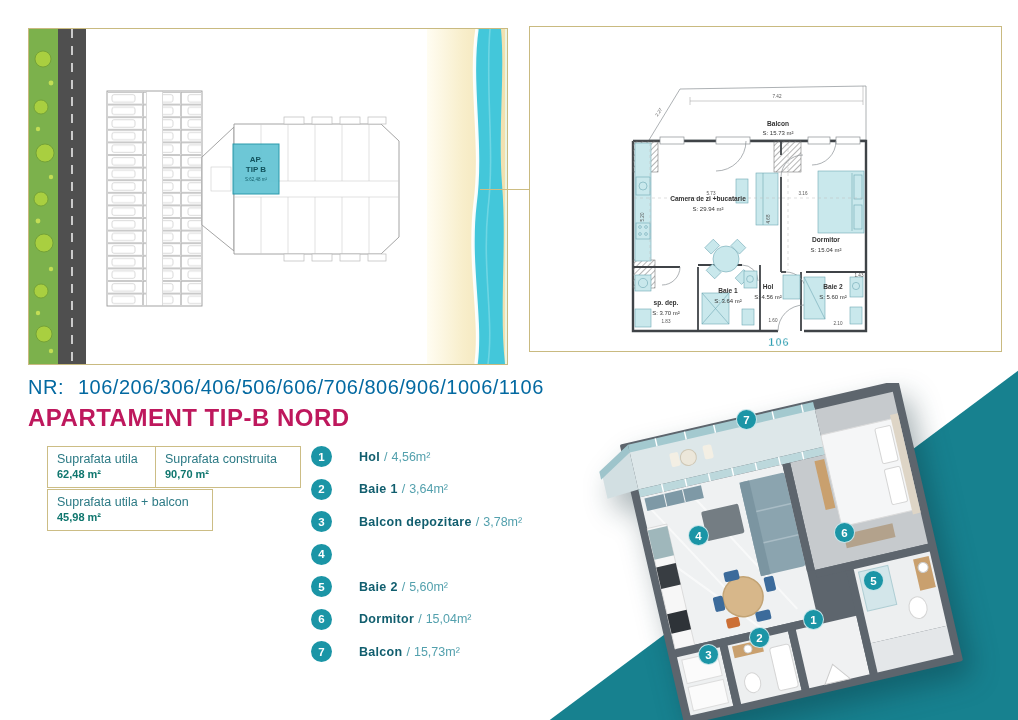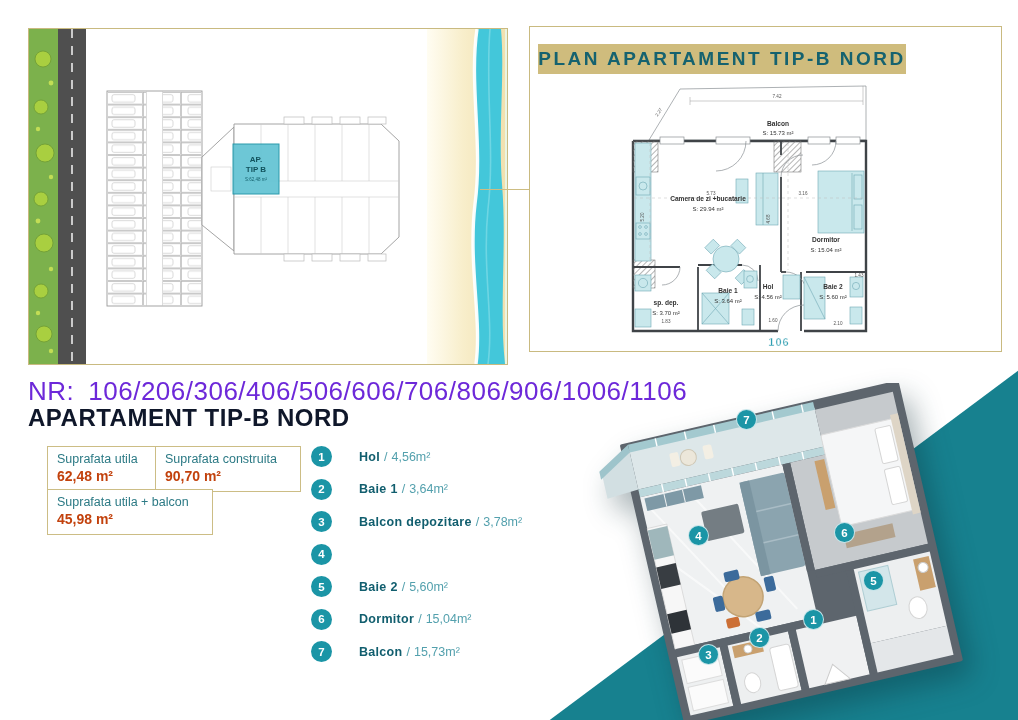--- a/index.html
+++ b/index.html
@@ -14,28 +14,28 @@
   .panel svg{position:absolute;left:0;top:0;}
   .titlebar{
     position:absolute;background:#cfbc7d;color:#15626f;font-weight:bold;
     display:flex;align-items:center;justify-content:center;
     font-size:19px;letter-spacing:2.5px;z-index:5;white-space:nowrap;
   }
   #left-title{left:12px;top:15px;width:173px;height:28px;}
   #right-title{left:8px;top:17px;width:368px;height:30px;}
   #connector-line{position:absolute;left:480px;top:189px;width:49px;height:0;border-top:1.5px solid #cdbd82;z-index:4;}
   
-  #nr-line{position:absolute;left:28px;top:376px;color:#6d28d9;font-size:26px;font-weight:400;letter-spacing:0.5px;white-space:nowrap;}
+  #nr-line{position:absolute;left:28px;top:376px;color:#0369a1;font-size:20px;font-weight:400;letter-spacing:0.5px;white-space:nowrap;}
   #nr-line .nr-label{margin-right:14px;}
-  #subtitle{position:absolute;left:28px;top:404px;color:#0f172a;font-size:24px;font-weight:bold;letter-spacing:0.5px;}
+  #subtitle{position:absolute;left:28px;top:404px;color:#be185d;font-size:24px;font-weight:bold;letter-spacing:0.5px;}
   .area-box{
     position:absolute;border:1.5px solid #ccbd85;padding:5px 23px 6px 9px;
     color:#2c7a85;font-size:12.5px;line-height:1.25;background:#fff;white-space:nowrap;
   }
-  .area-box .val{font-weight:bold;color:#c2410c;font-size:14px;}
+  .area-box .val{font-weight:bold;color:#0f766e;font-size:11px;}
   #area-box-0{left:47px;top:446px;}
   #area-box-1{left:155px;top:446px;}
   #area-box-2{left:47px;top:489px;}
   
   #legend{position:absolute;left:311px;top:446px;display:flex;flex-direction:column;gap:11.5px;z-index:6;}
   .legend-row{display:flex;align-items:center;height:21px;}
   .legend-num,.marker{
     width:21px;height:21px;border-radius:50%;background:#1b95a6;color:#fff;
     font-size:11.5px;font-weight:bold;display:flex;align-items:center;justify-content:center;
     box-sizing:border-box;flex:0 0 21px;
@@ -291,21 +291,20 @@
       <text class="pl-dim" x="240" y="192" transform="rotate(-90 240 192)">4.68</text>
       <text class="pl-dim" x="114" y="190" transform="rotate(-90 114 190)">5.20</text>
       <text class="pl-dim" x="136" y="296">1.83</text>
       <text class="pl-dim" x="243" y="295">1.60</text>
       <text class="pl-dim" x="308" y="298">2.10</text>
       <text class="pl-dim" x="329" y="250">1.43</text>
     </g>
 
     <text x="249" y="319" text-anchor="middle" font-size="11" font-weight="bold" fill="#2b9cb0" stroke="#ffffff" stroke-width="0.4" letter-spacing="1">106</text>
   </svg>
-  <div class="titlebar" id="right-title">PLAN APARTAMENT TIP-B NORD</div>
 </div>
 
 <div id="nr-line">
   <span class="nr-label">NR:</span><span>106/206/306/406/506/606/706/806/906/1006/1106</span>
 </div>
 <div id="subtitle">APARTAMENT TIP-B NORD</div>
 
 <div class="area-box" id="area-box-0">
   <div>Suprafata utila</div>
   <div class="val">62,48 m²</div>

